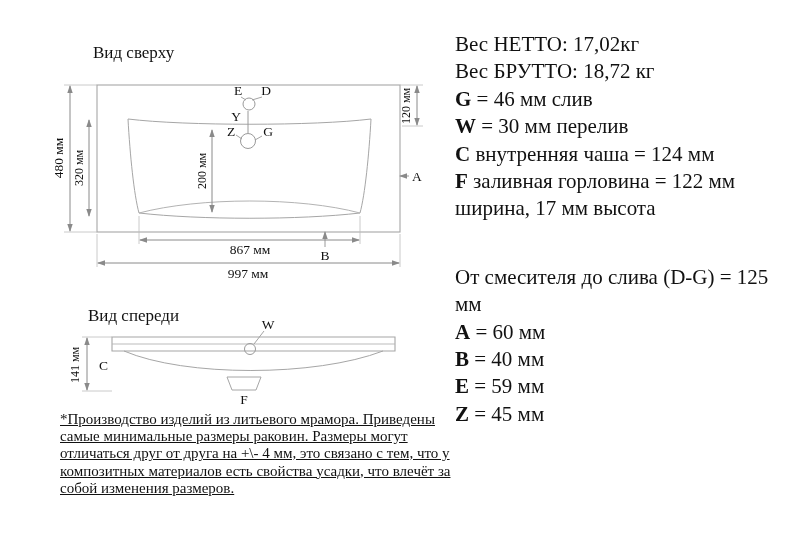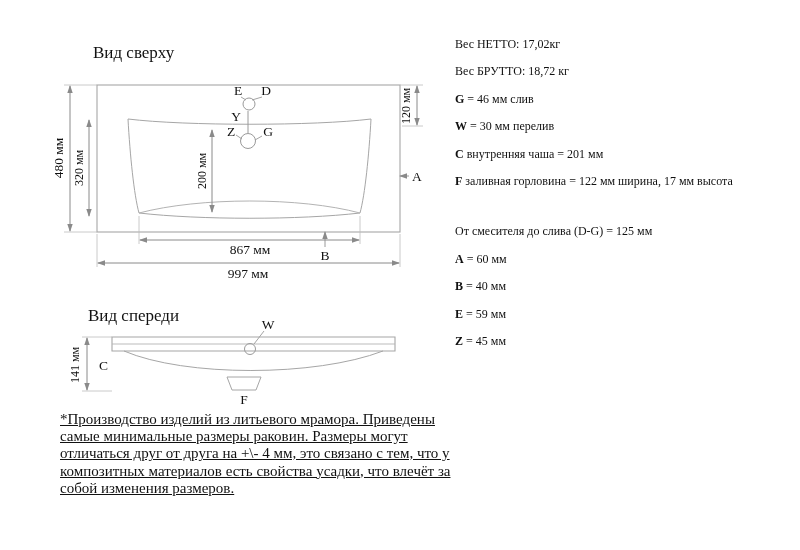--- a/index.html
+++ b/index.html
@@ -10,25 +10,25 @@
   }
   .stage{position:absolute;left:0;top:0;width:800px;height:396px;}
   svg{position:absolute;left:0;top:0;}
   svg text{font-family:"Liberation Serif", serif;fill:#111;}
   .view-title{font-size:17px;}
   .dim-label{font-size:12px;}
   .dim-label-lg{font-size:13.5px;}
   .pt-label{font-size:13.5px;}
   .specs{
     position:absolute;left:455px;top:31px;width:330px;
-    font-size:12px;line-height:27.4px;
+    font-size:21px;line-height:27.4px;
   }
   .spec-line{white-space:normal;}
   .spec-line .b{font-weight:bold;}
-  .spec-line.gap{margin-top:23px;}
+  .spec-line.gap{margin-top:41px;}
   .note{
     position:absolute;left:60px;top:411px;width:400px;
     font-size:15px;line-height:17.2px;text-decoration:underline;
   }
 </style>
 </head>
 <body>
 
 <div class="stage">
 
@@ -113,21 +113,21 @@
     <line x1="87" y1="338" x2="87" y2="390" stroke="#8a8a8a" stroke-width="1" marker-start="url(#ah)" marker-end="url(#ah)"></line>
     <text class="dim-label" x="79" y="365" text-anchor="middle" transform="rotate(-90 79 365)">141 мм</text>
     <text class="pt-label" x="99" y="370">C</text>
   </svg>
 
   <div class="specs">
     <div class="spec-line"><span class="b"></span><span class="t">Вес НЕТТО: 17,02кг</span></div>
     <div class="spec-line"><span class="b"></span><span class="t">Вес БРУТТО: 18,72 кг</span></div>
     <div class="spec-line"><span class="b">G</span><span class="t"> = 46 мм слив</span></div>
     <div class="spec-line"><span class="b">W</span><span class="t"> = 30 мм перелив</span></div>
-    <div class="spec-line"><span class="b">C</span><span class="t"> внутренняя чаша = 201 мм</span></div>
+    <div class="spec-line"><span class="b">C</span><span class="t"> внутренняя чаша = 124 мм</span></div>
     <div class="spec-line"><span class="b">F</span><span class="t"> заливная горловина = 122 мм ширина, 17 мм высота</span></div>
     <div class="spec-line gap"><span class="b"></span><span class="t">От смесителя до слива (D-G) = 125 мм</span></div>
     <div class="spec-line"><span class="b">A</span><span class="t"> = 60 мм</span></div>
     <div class="spec-line"><span class="b">B</span><span class="t"> = 40 мм</span></div>
     <div class="spec-line"><span class="b">E</span><span class="t"> = 59 мм</span></div>
     <div class="spec-line"><span class="b">Z</span><span class="t"> = 45 мм</span></div>
   </div>
 
   <div class="note">*Производство изделий из литьевого мрамора. Приведены самые минимальные размеры раковин. Размеры могут отличаться друг от друга на +\- 4 мм, это связано с тем, что у композитных материалов есть свойства усадки, что влечёт за собой изменения размеров.</div>
 

